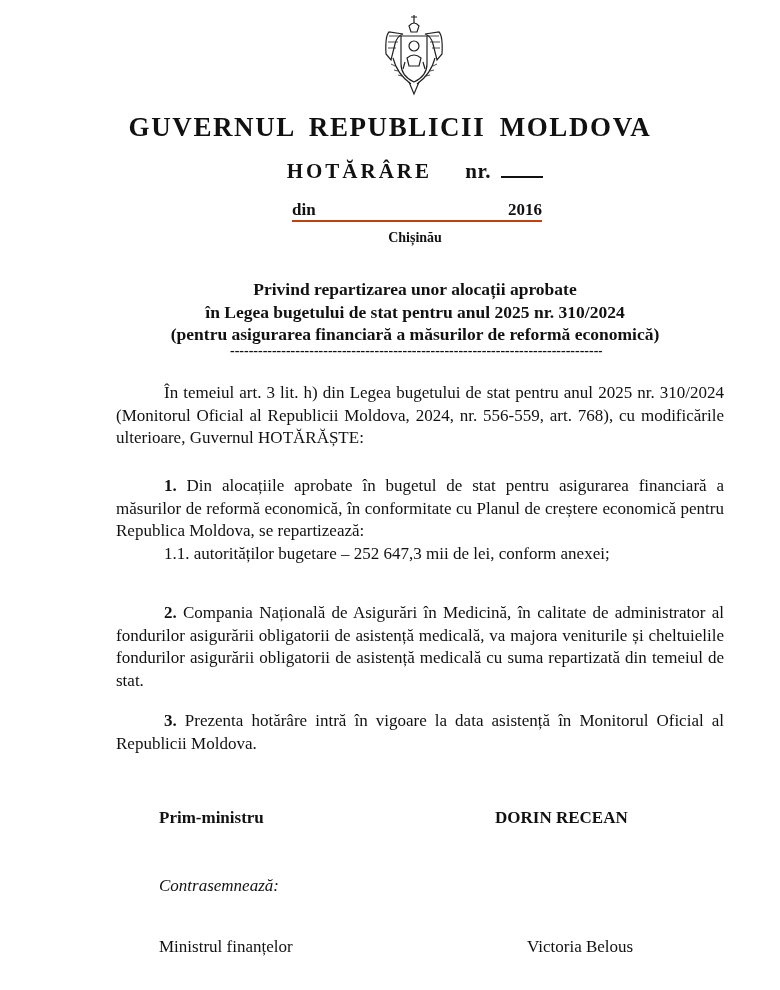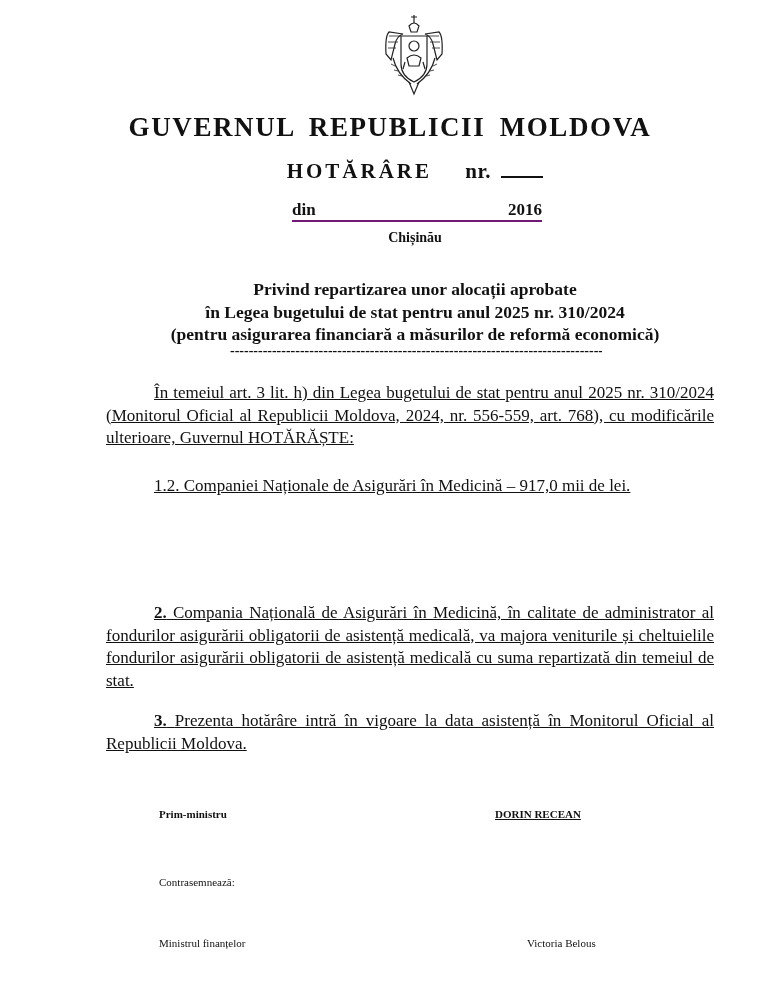--- a/index.html
+++ b/index.html
@@ -16,42 +16,42 @@
     .decision-title {
       left: 0; width: 830px; top: 158px; text-align: center;
       font-size: 21px; font-weight: bold; letter-spacing: 3px;
     }
     .decision-title .nr { letter-spacing: 0.5px; margin-left: 25px; }
     .decision-title .blank {
       display: inline-block; width: 42px; border-bottom: 2px solid #111; height: 18px; vertical-align: baseline; margin-left: 2px;
     }
     .date-line {
       left: 292px; width: 250px; top: 200px; font-size: 17px; font-weight: bold;
-      border-bottom: 2px solid #701a75; height: 20px; display: flex; justify-content: space-between;
+      border-bottom: 2px solid #c2410c; height: 20px; display: flex; justify-content: space-between;
     }
     .city { left: 0; width: 830px; top: 230px; text-align: center; font-size: 14px; font-weight: bold; }
     .subject {
       left: 0; width: 830px; top: 278px; text-align: center;
       font-size: 17.5px; font-weight: bold; line-height: 22.5px;
     }
     .dash-sep { left: 230px; width: 372px; top: 346px; height: 10px; overflow: hidden; font-size: 14px; font-weight: bold; line-height: 10px; white-space: nowrap; }
     .body-text {
-      left: 106px; width: 608px; font-size: 17px; line-height: 22.5px; text-align: justify; text-decoration: underline;
+      left: 116px; width: 608px; font-size: 17px; line-height: 22.5px; text-align: justify;
     }
     .body-text p { margin: 0; text-indent: 48px; }
     .body-text .sub { text-indent: 48px; text-align: left; }
     .p-intro { top: 382px; }
     .p1 { top: 475px; }
     .p2 { top: 602px; }
     .p3 { top: 710px; }
-    .sig { font-size: 11px; }
+    .sig { font-size: 17px; }
     .sig-bold { font-weight: bold; }
     .role1 { left: 159px; top: 808px; }
-    .name1 { left: 495px; top: 808px; text-decoration: underline; }
-    .countersign { left: 159px; top: 876px; }
+    .name1 { left: 495px; top: 808px; }
+    .countersign { left: 159px; top: 876px; font-style: italic; }
     .role2 { left: 159px; top: 937px; }
     .name2 { left: 527px; top: 937px; }
     b.num { font-weight: bold; }
   </style>
 </head>
 <body>
 
 <div class="abs emblem">
   <svg width="62" height="82" viewBox="0 0 62 82" fill="none" stroke="#222" stroke-width="1.2">
 
@@ -98,21 +98,22 @@
   <div>(pentru asigurarea financiară a măsurilor de reformă economică)</div>
 </div>
 
 <div class="abs dash-sep">------------------------------------------------------------------------------------</div>
 
 <div class="abs body-text p-intro">
   <p>În temeiul art. 3 lit. h) din Legea bugetului de stat pentru anul 2025 nr. 310/2024 (Monitorul Oficial al Republicii Moldova, 2024, nr. 556-559, art. 768), cu modificările ulterioare, Guvernul HOTĂRĂȘTE:</p>
 </div>
 
 <div class="abs body-text p1">
-  <p class="sub">1.2. Companiei Naționale de Asigurări în Medicină – 917,0 mii de lei.</p>
+  <p><b class="num">1.</b> <span>Din alocațiile aprobate în bugetul de stat pentru asigurarea financiară a măsurilor de reformă economică, în conformitate cu Planul de creștere economică pentru Republica Moldova, se repartizează:</span></p>
+  <p class="sub">1.1. autorităților bugetare – 252 647,3 mii de lei, conform anexei;</p>
 </div>
 
 <div class="abs body-text p2">
   <p><b class="num">2.</b> <span>Compania Națională de Asigurări în Medicină, în calitate de administrator al fondurilor asigurării obligatorii de asistență medicală, va majora veniturile și cheltuielile fondurilor asigurării obligatorii de asistență medicală cu suma repartizată din temeiul de stat.</span></p>
 </div>
 
 <div class="abs body-text p3">
   <p><b class="num">3.</b> <span>Prezenta hotărâre intră în vigoare la data asistență în Monitorul Oficial al Republicii Moldova.</span></p>
 </div>
 

